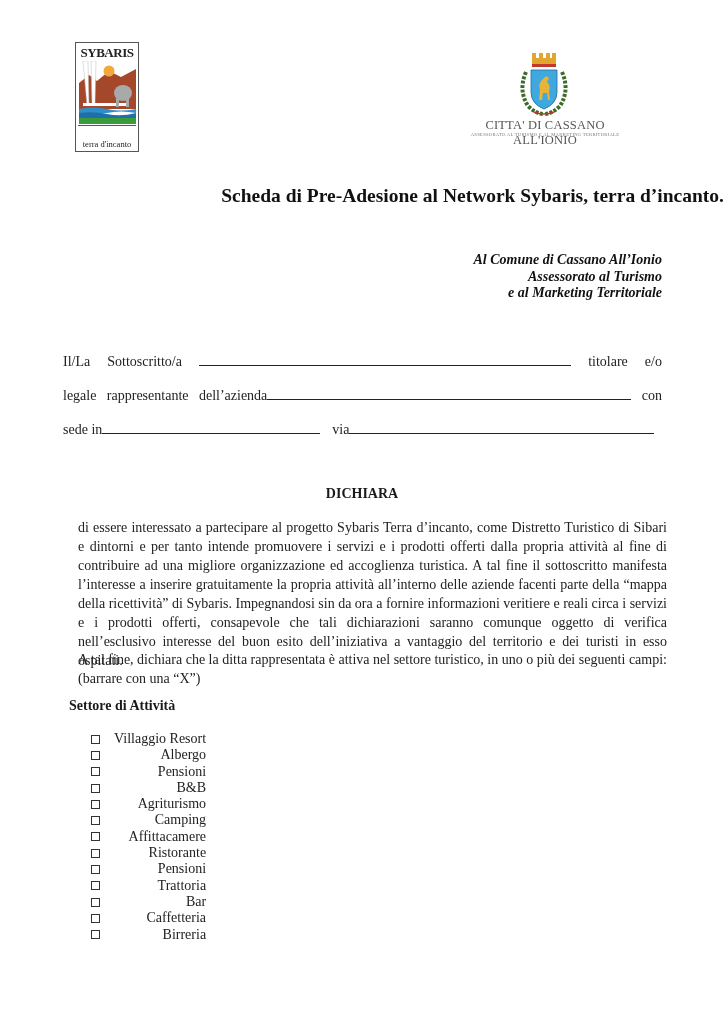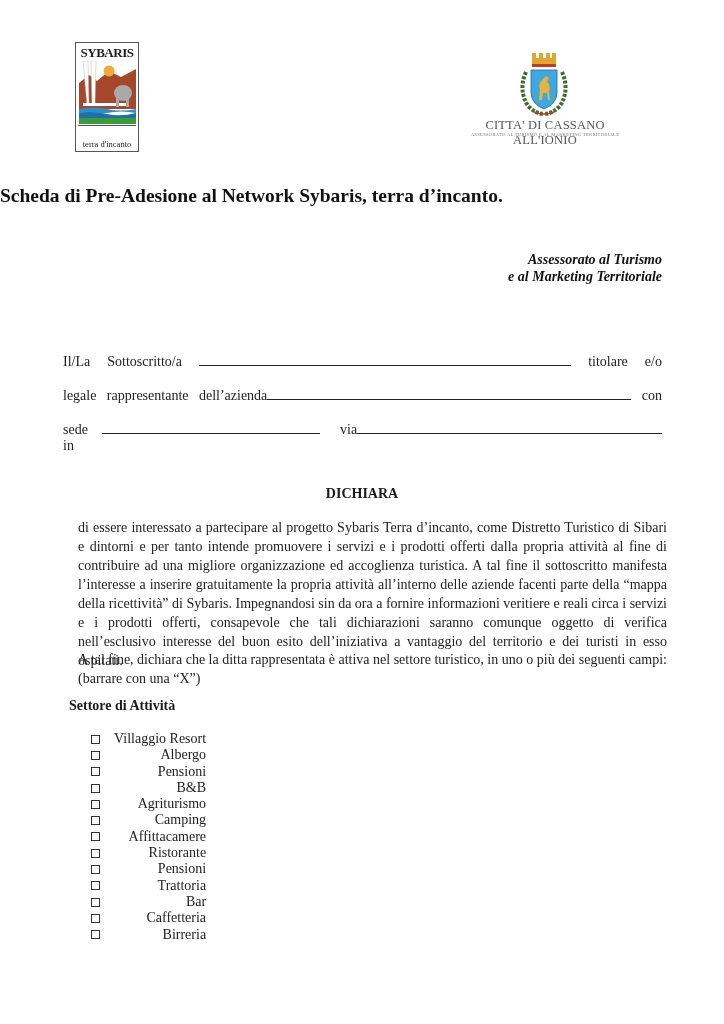--- a/index.html
+++ b/index.html
@@ -32,21 +32,21 @@
     #cassano-title {
       left: 455px; top: 118px; width: 180px; text-align: center;
       font-size: 12.5px; color: #555; letter-spacing: 0.2px;
     }
     #cassano-subtitle {
       left: 455px; top: 132px; width: 180px; text-align: center;
       font-size: 4.6px; color: #777; letter-spacing: 0.3px;
     }
 
     #doc-title {
-      left: 0; width: 724px; top: 185px; text-align: left;
+      left: 0; width: 724px; top: 185px; text-align: right;
       font-size: 19.5px; font-weight: bold; color: #111;
     }
 
     #addressee {
       right: 62px; top: 252px; text-align: right;
       font-size: 14px; font-weight: bold; font-style: italic; line-height: 16.5px; color: #111;
     }
 
     .form-line {
       left: 63px; width: 599px; font-size: 14px; display: flex; align-items: baseline;
@@ -115,20 +115,21 @@
   <path d="M25,48 L26,38 Q24,32 28,28 L32,24 L35,26 L33,30 Q37,33 35,40 L36,48 L34,48 L33,41 L29,41 L28,48 Z" fill="#e6b43a"></path>
 
   <path d="M20,60 Q30,64 40,60" fill="none" stroke="#c0392b" stroke-width="1.5"></path>
 </svg>
 <div id="cassano-title" class="abs">CITTA' DI CASSANO ALL'IONIO</div>
 <div id="cassano-subtitle" class="abs">ASSESSORATO AL TURISMO E AL MARKETING TERRITORIALE</div>
 
 <div id="doc-title" class="abs">Scheda di Pre-Adesione al Network Sybaris, terra d’incanto.</div>
 
 <div id="addressee" class="abs">
+  <div>Al Comune di Cassano All’Ionio</div>
   <div>Assessorato al Turismo</div>
   <div>e al Marketing Territoriale</div>
 </div>
 
 <div class="form-line abs" style="top:353px;">
   <span>Il/La</span>
   <span>Sottoscritto/a</span>
   <span class="blank" style="width:372px;"></span>
   <span>titolare</span>
   <span>e/o</span>
@@ -140,21 +141,21 @@
   <span style="display:flex; align-items:baseline;">
     <span>dell’azienda</span>
     <span class="blank" style="width:364px;"></span>
   </span>
   <span>con</span>
 </div>
 
 <div class="form-line abs" style="top:421px; justify-content:flex-start;">
   <span>sede in</span>
   <span class="blank" style="width:218px;"></span>
-  <span style="margin-left:20px;">via</span>
+  <span style="margin-left:12px;">via</span>
   <span class="blank" style="width:305px;"></span>
 </div>
 
 <div id="dichiara-heading" class="abs">DICHIARA</div>
 
 <div class="para abs" style="top:518px;">
   <p>di essere interessato a partecipare al progetto Sybaris Terra d’incanto,  come Distretto Turistico di Sibari e dintorni e per tanto intende promuovere i servizi e i prodotti offerti dalla propria attività al fine di contribuire ad una migliore organizzazione ed accoglienza turistica. A tal fine il sottoscritto manifesta l’interesse a inserire gratuitamente la propria attività all’interno delle aziende facenti parte della “mappa della ricettività” di Sybaris. Impegnandosi sin da ora a fornire informazioni veritiere e reali circa i servizi e i prodotti offerti, consapevole che tali dichiarazioni saranno comunque oggetto di verifica nell’esclusivo interesse del buon esito dell’iniziativa a vantaggio del territorio e dei turisti in esso ospitati.</p>
 </div>
 
 <div class="para abs" style="top:650px;">

